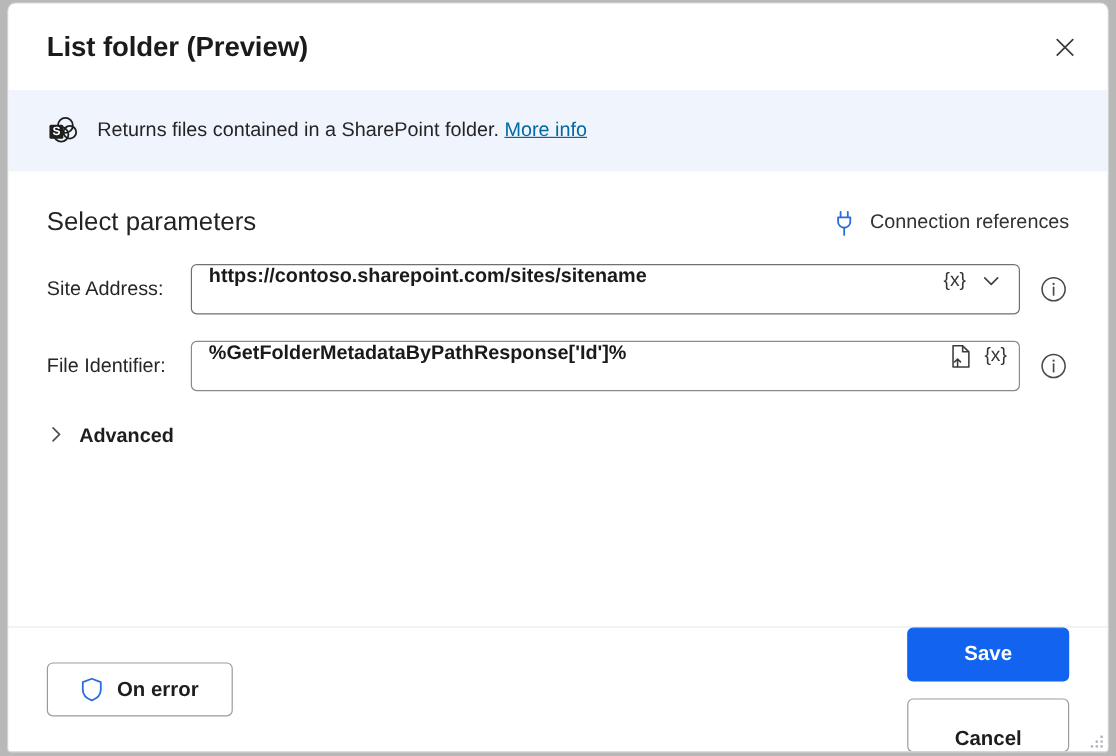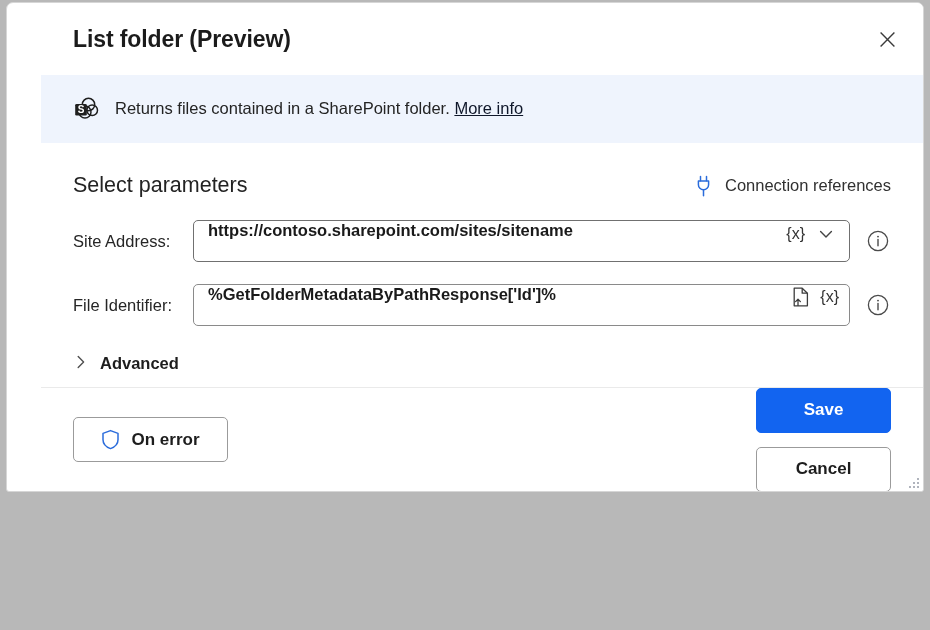--- a/index.html
+++ b/index.html
@@ -12,29 +12,28 @@
     background: #b8b8b8;
     font-family: "Liberation Sans", sans-serif;
     overflow: hidden;
   }
 
   .dialog {
     position: absolute;
     left: 6px;
     top: 2px;
     width: 918px;
-    height: 490px;
+    height: 625px;
     background: #ffffff;
     border: 1px solid #d6d6d6;
     border-radius: 7px 7px 3px 3px;
     box-sizing: border-box;
     overflow: hidden;
     display: flex;
     flex-direction: column;
-    padding-left: 34px;
   }
 
   
   .titlebar {
     height: 72px;
     min-height: 72px;
     display: flex;
     align-items: center;
     padding: 0 14px 0 32px;
     box-sizing: border-box;
@@ -76,21 +75,21 @@
     margin-right: 14px;
     flex: none;
     display: block;
   }
   .banner-text {
     font-size: 16.5px;
     color: #242424;
     line-height: 1.3;
   }
   .banner-link {
-    color: #0f172a;
+    color: #0369a1;
     text-decoration: underline;
     cursor: pointer;
   }
 
   
   .body-area {
     flex: 1;
     padding: 0 32px;
     box-sizing: border-box;
     position: relative;
@@ -258,21 +257,21 @@
     width: 155px;
     gap: 11px;
   }
   .btn-primary {
     background: #1264f0;
     border: 1px solid #1264f0;
     color: #ffffff;
     font-weight: 700;
     width: 135px;
   }
-  .btn-cancel { width: 135px; }
+  .btn-cancel { width: 135px; align-items: flex-end; }
   .footer-right {
     margin-left: auto;
     display: flex;
     gap: 14px;
     flex-direction: column;
   }
   .shield-icon { width: 19px; height: 21px; display: block; }
 
   .resize-grip {
     position: absolute;

